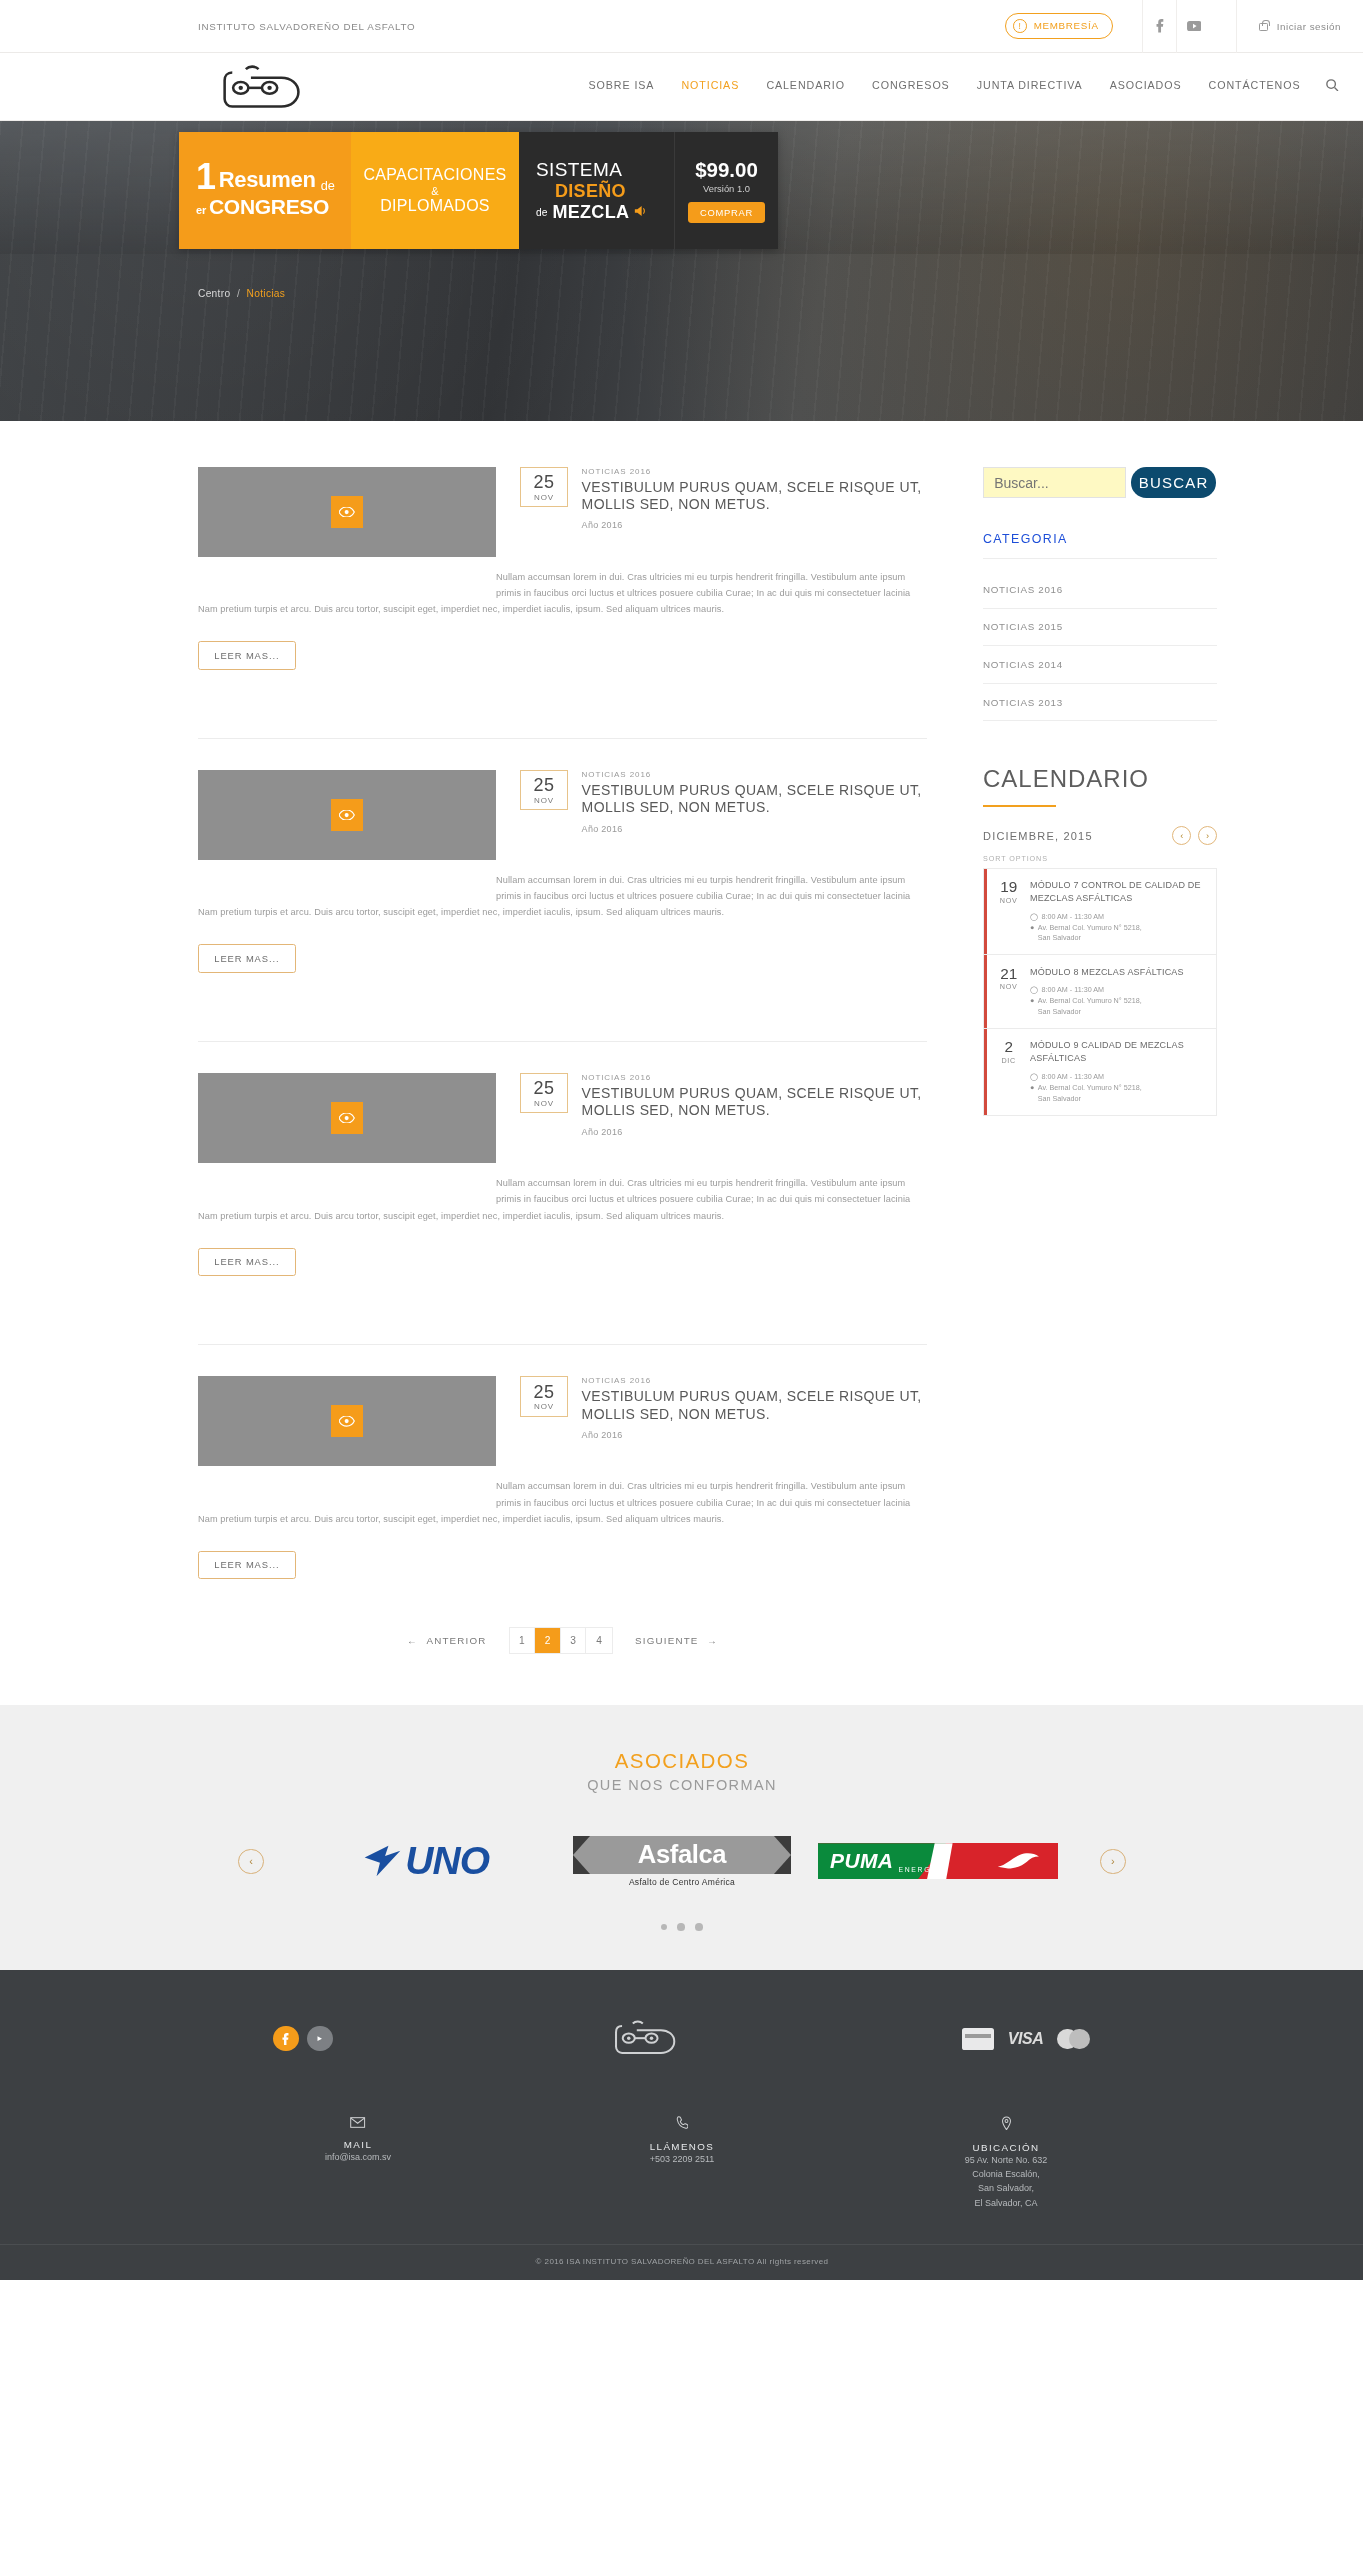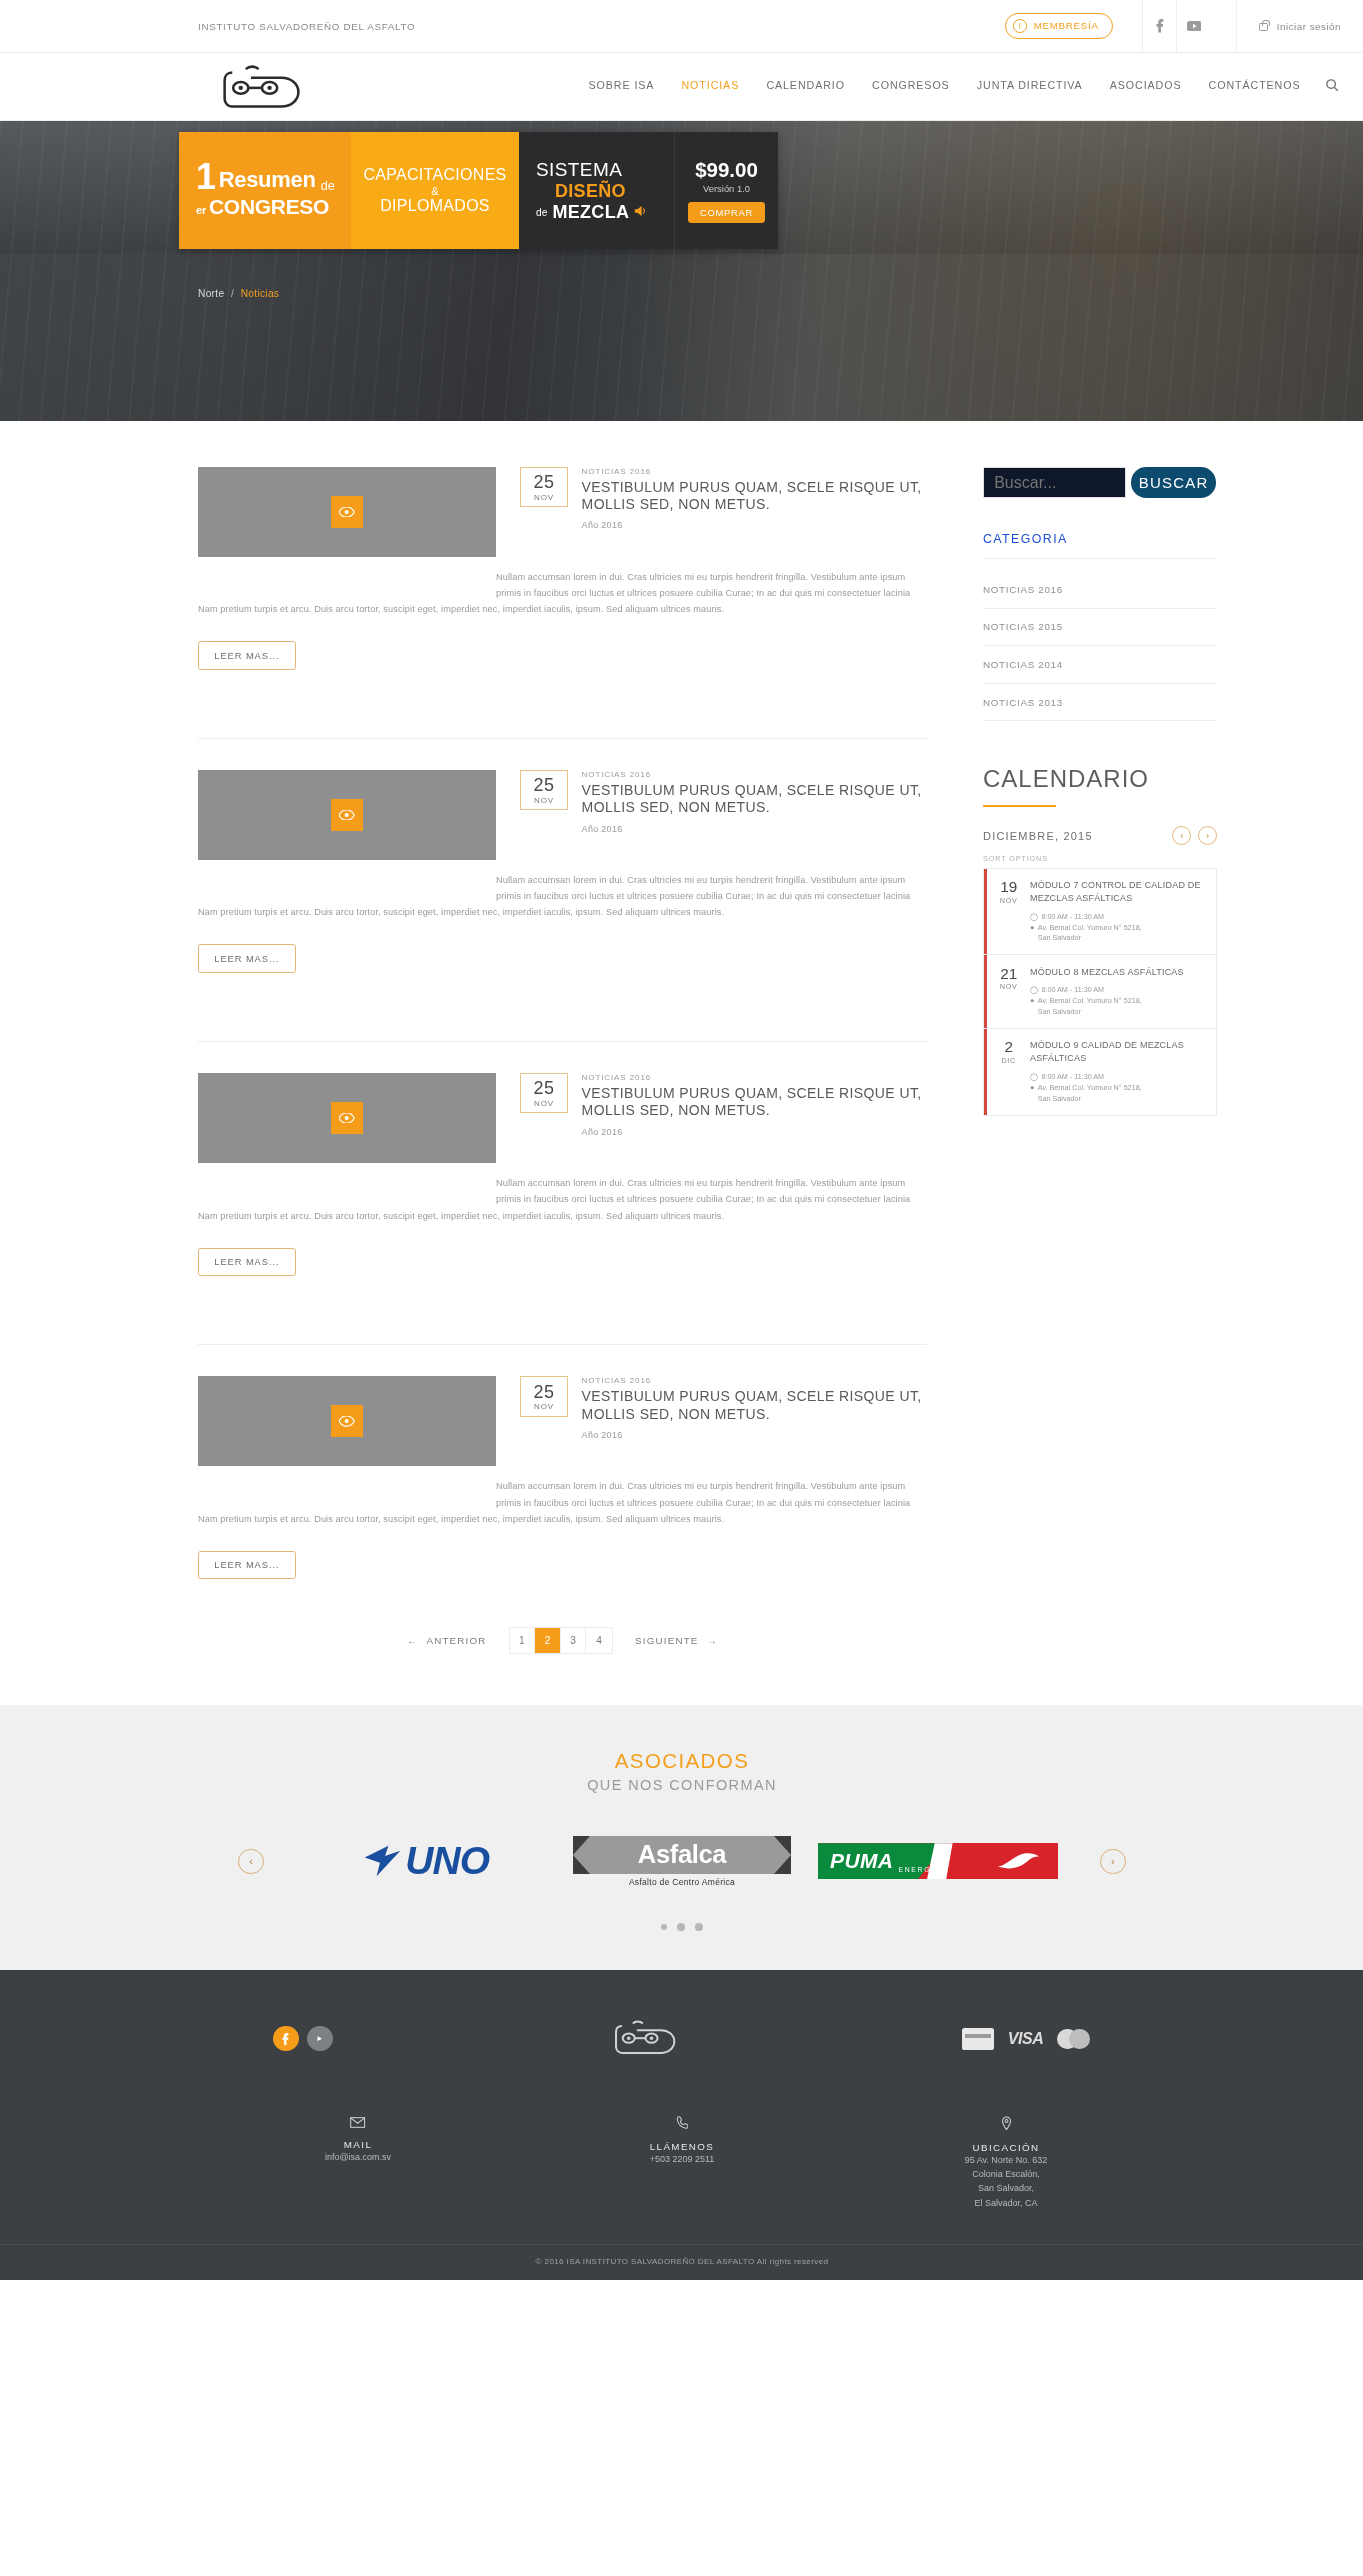--- a/index.html
+++ b/index.html
@@ -181,22 +181,22 @@
   .post-grid { display:block; width:100%; }
   .pg-top { display:flex; }
   .pg-thumb { width:298px; flex:0 0 298px; }
   .pg-head { margin-left:24px; flex:1; }
   .pg-body { margin-top: 8.5px; }
   .pg-actions { margin-top: 12px; }
 
   
   .search-row { display:flex; }
   .search-input {
-    width: 143px; height: 31px; border:0.9px solid #e2e2e2; background:#0f172a;
-    padding: 0 10.2px; font-size:16px; color:#8a8a8a; outline:none;
+    width: 143px; height: 31px; border:0.9px solid #e2e2e2; background:#fef9c3;
+    padding: 0 10.2px; font-size:14px; color:#8a8a8a; outline:none;
     font-family:"Liberation Sans",sans-serif;
   }
   .search-btn {
     width: 85px; height: 31px; margin-left: 5.1px; background:#0c4a6e; color:#fff;
     border:none; border-radius:15.3px; font-size:15px; letter-spacing:1.2px; cursor:pointer;
   }
   .side-h {
     margin-top: 34px; font-size:12.4px; letter-spacing:1.4px; color:#1d4ed8; font-weight:normal;
     padding-bottom: 12px; border-bottom:0.9px solid #ededed; margin-bottom:12px;
   }
@@ -414,21 +414,21 @@
         </div>
       </div>
       <div class="ban ban4">
         <div class="price">$99.00</div>
         <div class="ver">Versión 1.0</div>
         <button class="buy">COMPRAR</button>
       </div>
     </div>
 
     <div class="breadcrumb">
-      <span>Norte</span>
+      <span>Centro</span>
       <span class="bc-sep">/</span>
       <span class="bc-cur">Noticias</span>
     </div>
 
   </div>
 
   <div class="main">
 
     <div class="col-left">
 

